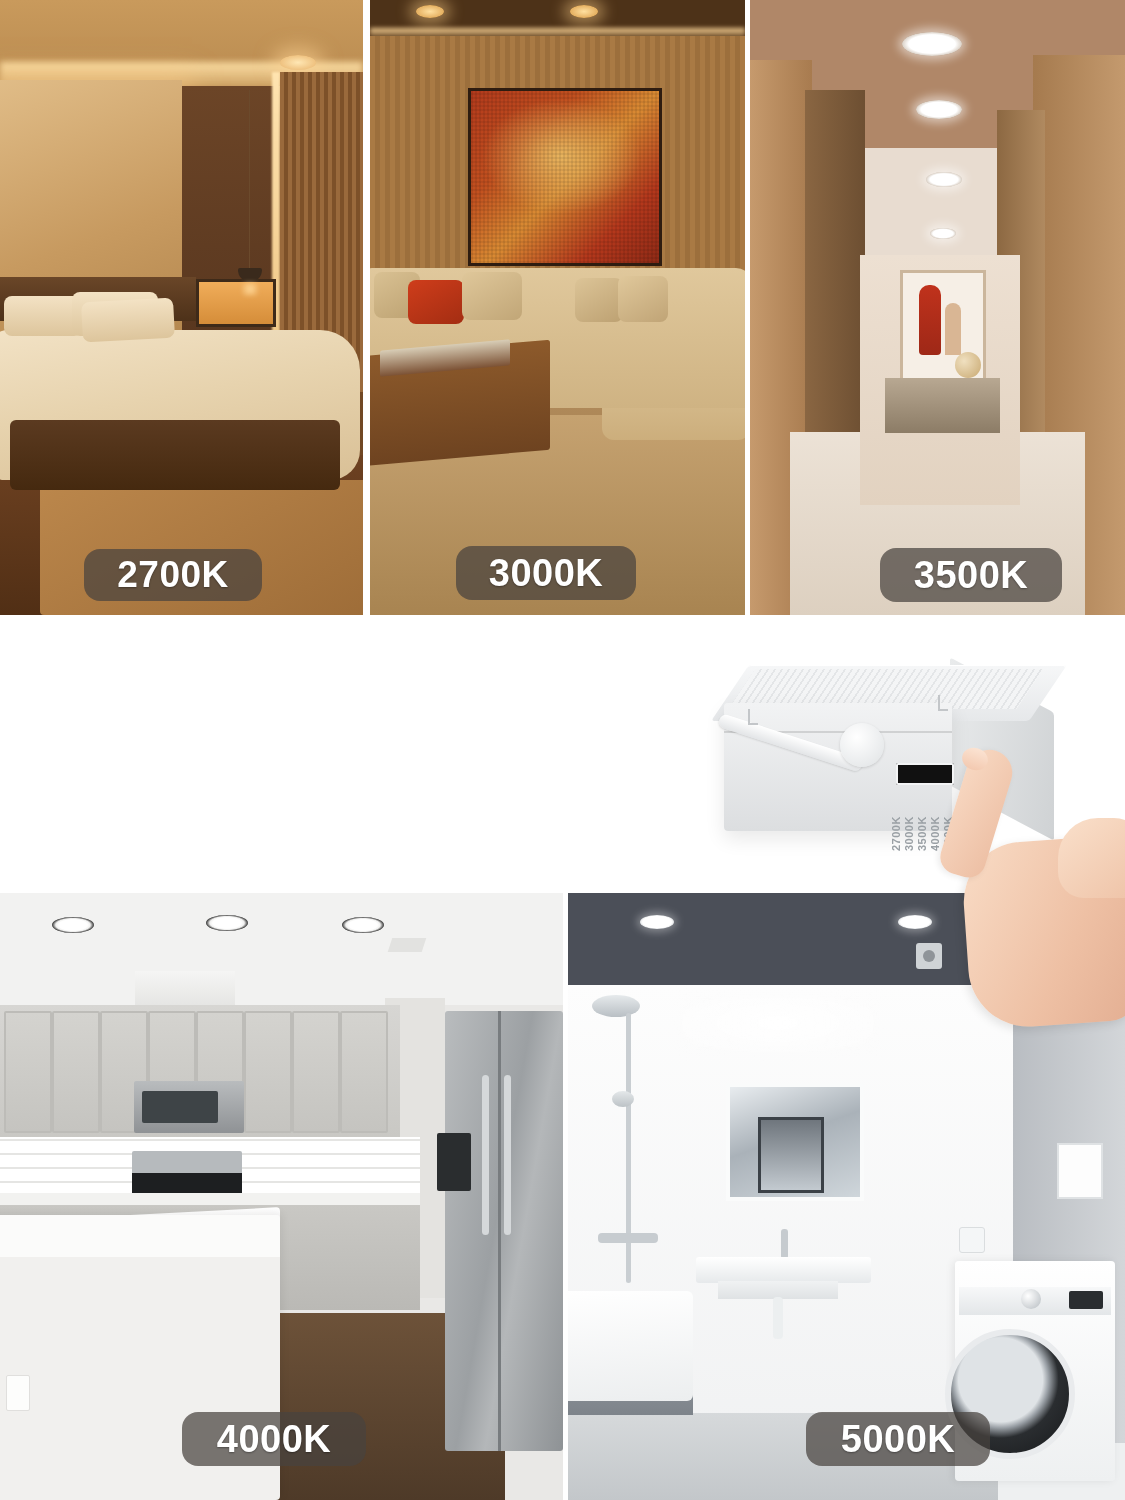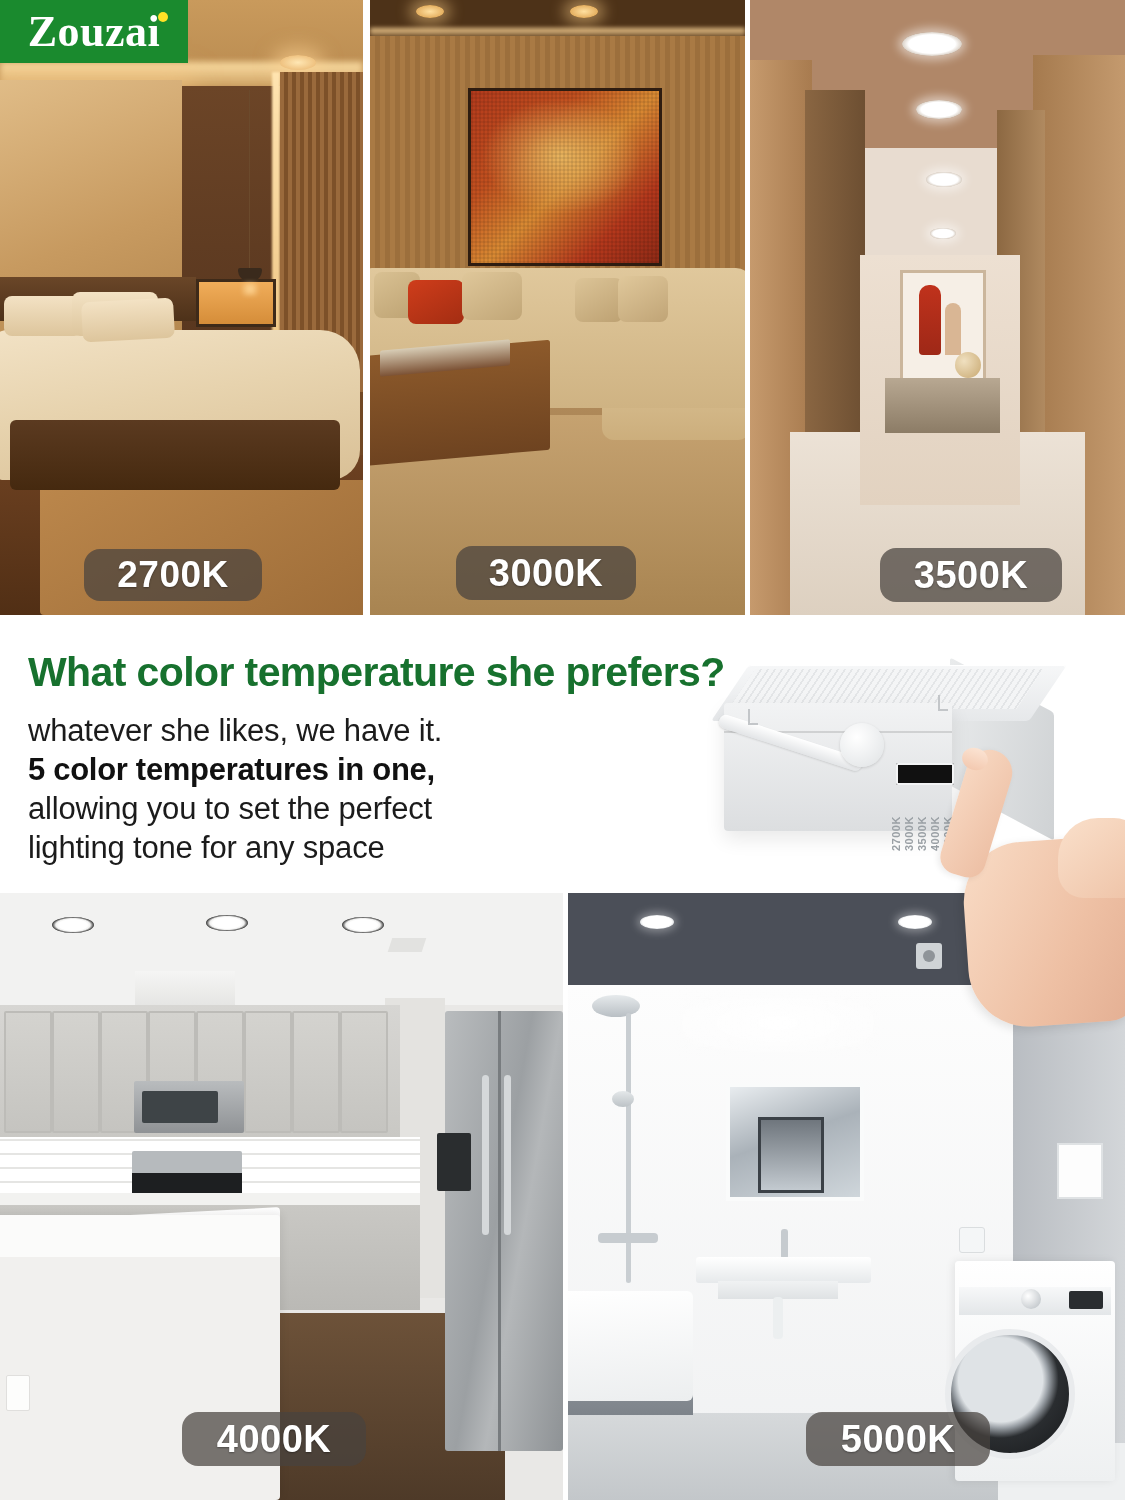--- a/index.html
+++ b/index.html
@@ -340,27 +340,20 @@
     </div>
     <div class="hw-console"></div>
     <div class="hw-rose"></div>
     <div class="hw-dl" style="left:152px;top:32px;width:60px;height:24px;"></div>
     <div class="hw-dl" style="left:166px;top:100px;width:46px;height:19px;"></div>
     <div class="hw-dl" style="left:176px;top:172px;width:36px;height:15px;"></div>
     <div class="hw-dl" style="left:180px;top:228px;width:26px;height:11px;"></div>
     <div class="kbadge" style="left:130px;top:548px;width:182px;height:54px;font-size:38px;">3500K</div>
   </div>
 
-  <div class="band">
-    <div class="headline">What color temperature she prefers?</div>
-    <div class="body1">whatever she likes, we have it.</div>
-    <div class="body2">5 color temperatures in one,</div>
-    <div class="body3">allowing you to set the perfect</div>
-    <div class="body4">lighting tone for any space</div>
-  </div>
 
   <div class="device">
     <div class="dev-side"></div>
     <div class="dev-top"></div>
     <div class="dev-top-mesh"></div>
     <div class="dev-front"></div>
     <div class="dev-seam"></div>
     <div class="dev-cable"></div>
     <div class="dev-grommet"></div>
     <div class="dev-switch"></div>
@@ -444,18 +437,14 @@
     <div class="bt-tub-panel"></div>
     <div class="bt-tub"></div>
     <div class="bt-wash"></div>
     <div class="bt-wash-panel"></div>
     <div class="bt-wash-disp"></div>
     <div class="bt-wash-knob"></div>
     <div class="bt-door"></div>
     <div class="kbadge" style="left:238px;top:519px;width:184px;height:54px;font-size:38px;">5000K</div>
   </div>
 
-  <div class="logo">
-    <span>Zouzai</span>
-    <div class="logo-dot" style="left:158px;top:12px;"></div>
-  </div>
 
 </div>
 
 </body></html>

